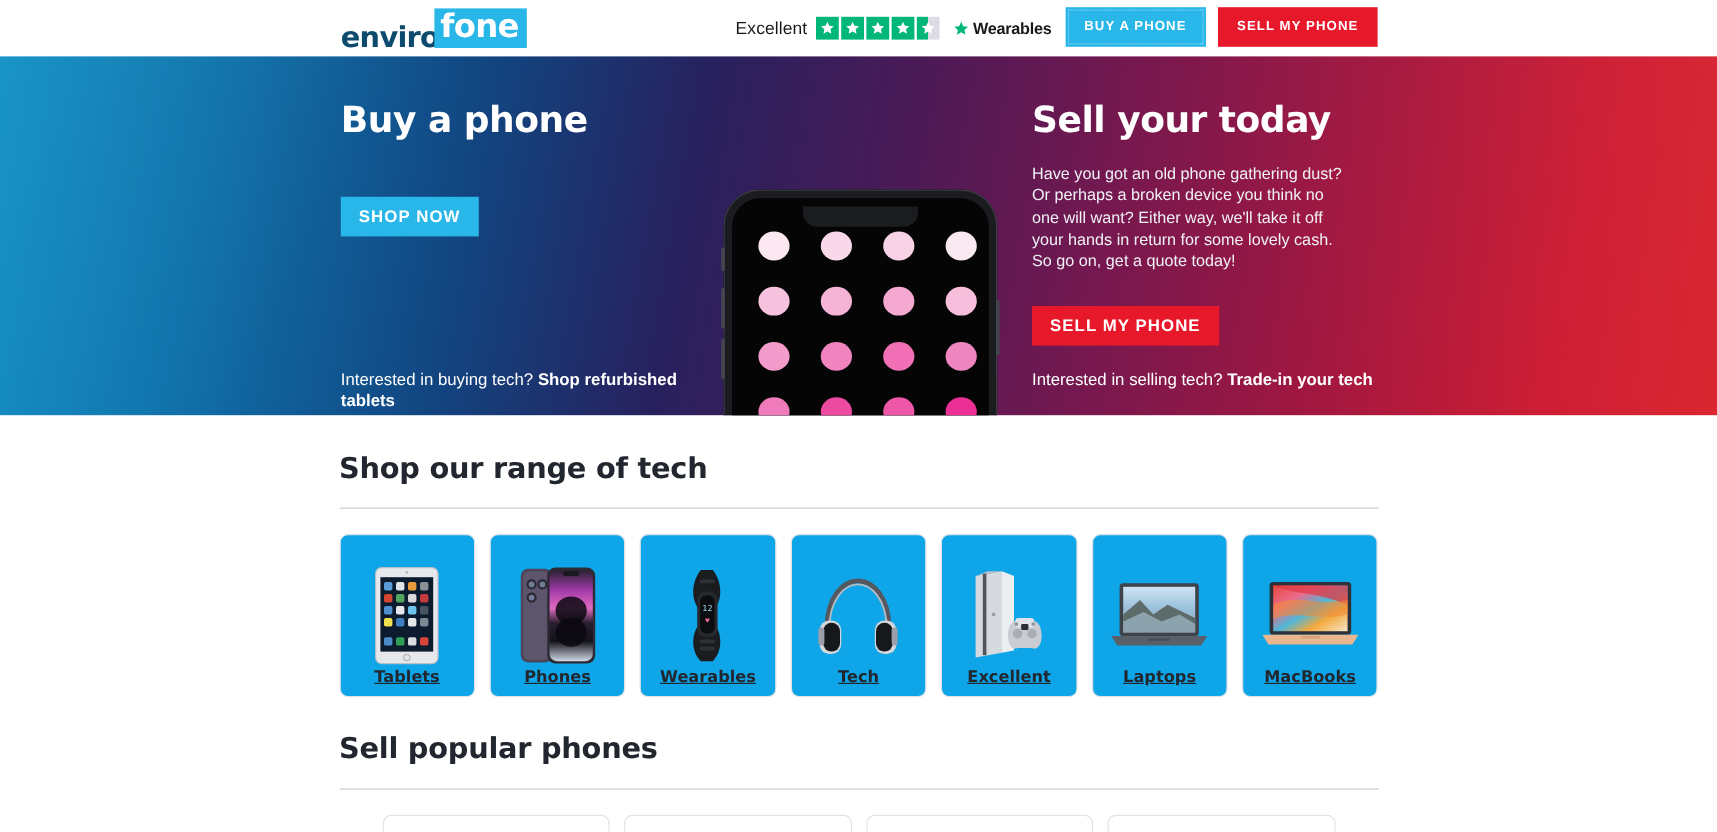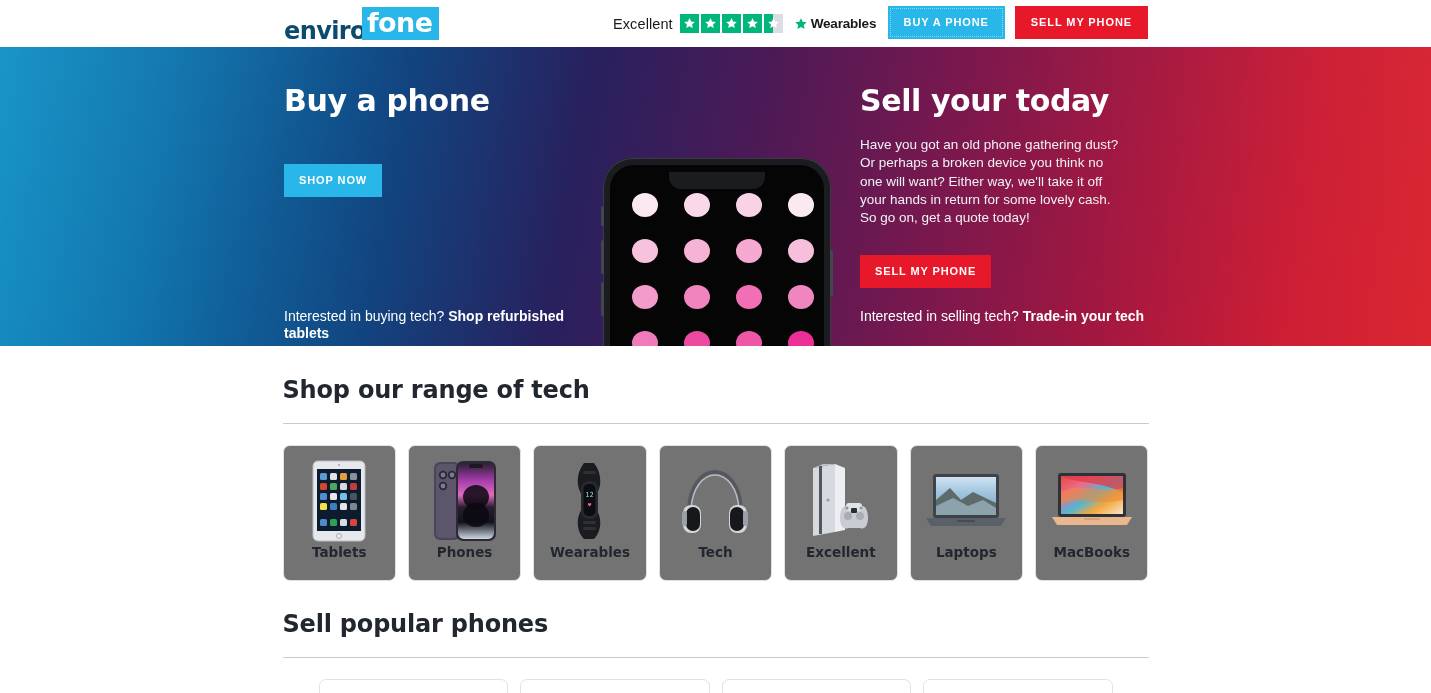--- a/index.html
+++ b/index.html
@@ -141,21 +141,21 @@
     font-size: 13.5px;
     line-height: 18.3px;
     color: #f0f1f5;
     max-width: 268px;
   }
   .hero-cta {
     display: inline-block;
     margin-top: 28px;
     border: none;
     color: #ffffff;
-    font-size: 11px;
+    font-size: 14px;
     font-weight: bold;
     letter-spacing: 0.9px;
     padding: 0 15px;
     height: 33px;
     line-height: 33px;
     cursor: pointer;
     font-family: "Liberation Sans", sans-serif;
   }
   .hero-cta.cyan { background: #29b6e8; }
   .hero-cta.red { background: #e8182b; }
@@ -240,27 +240,28 @@
   .cat-row {
     display: flex;
     gap: 12px;
     margin-top: 21px;
   }
   .cat-card {
     flex: 1;
     height: 136px;
     border: 1px solid #dfe2e6;
     border-radius: 7px;
-    background: #737373;
+    background: #0ea5e9;
     display: flex;
     flex-direction: column;
     align-items: center;
     justify-content: flex-start;
-    padding-top: 12px;
+    padding-top: 24px;
     cursor: pointer;
+    text-decoration: underline;
   }
   .cat-img {
     height: 86px;
     display: flex; align-items: center; justify-content: center;
   }
   .cat-label {
     font-size: 13.5px;
     font-weight: bold;
     color: #22272f;
     font-family: "DejaVu Sans", sans-serif;

